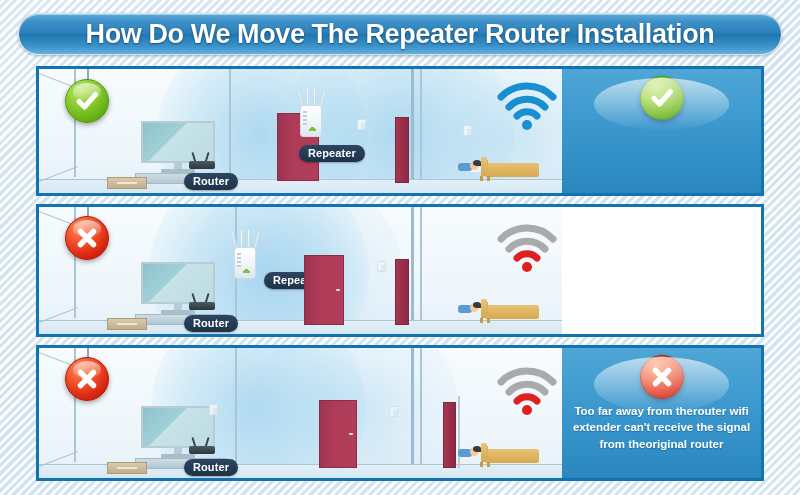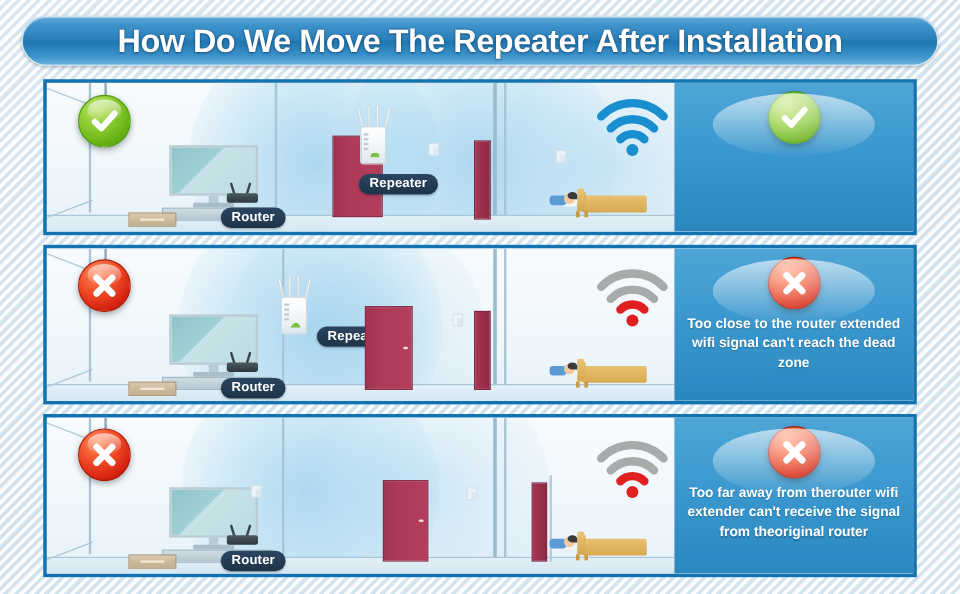--- a/index.html
+++ b/index.html
@@ -377,21 +377,21 @@
     padding: 0 6px;
     text-shadow: 0 1px 1px rgba(0,40,70,0.35);
   }
 </style>
 </head>
 <body>
 
 <div id="bg-texture"></div>
 
 <div id="title-banner">
-  <div id="title-text">How Do We Move The Repeater After Installation</div>
+  <div id="title-text">How Do We Move The Repeater Router Installation</div>
 </div>
 
 <div class="panel-row" id="panel-row-1">
 
   <div class="scene">
 
     <div class="signal blue" style="left:118px; top:-40px; width:210px; height:210px;"></div>
     <div class="signal blue" style="left:245px; top:-50px; width:230px; height:230px;"></div>
     <div class="signal pale" style="left:375px; top:-30px; width:200px; height:200px;"></div>
 
@@ -550,29 +550,20 @@
 
     <div class="badge-hanger" style="left:48px; top:0; height:20px;"></div>
     <div class="badge bad" style="left:26px; top:9px;">
       <svg width="26" height="26" viewBox="0 0 26 26">
         <path d="M6.5 6.5 L19.5 19.5 M19.5 6.5 L6.5 19.5" fill="none" stroke="#ffffff" stroke-width="5.5" stroke-linecap="round"></path>
       </svg>
       <div class="badge-gloss"></div>
     </div>
   </div>
 
-  <div class="text-col">
-    <div class="badge bad">
-      <svg width="26" height="26" viewBox="0 0 26 26">
-        <path d="M6.5 6.5 L19.5 19.5 M19.5 6.5 L6.5 19.5" fill="none" stroke="#ffffff" stroke-width="5.5" stroke-linecap="round"></path>
-      </svg>
-      <div class="badge-gloss"></div>
-    </div>
-    <div class="caption">Too close to the router extended wifi signal can't reach the dead zone</div>
-  </div>
 </div>
 
 <div class="panel-row" id="panel-row-3">
 
   <div class="scene">
     <div class="signal blue" style="left:112px; top:-48px; width:215px; height:215px;"></div>
     <div class="signal pale" style="left:215px; top:-40px; width:205px; height:205px;"></div>
 
     <div class="wall-line" style="left:196px;"></div>
     <div class="wall-line thick" style="left:372px;"></div>

